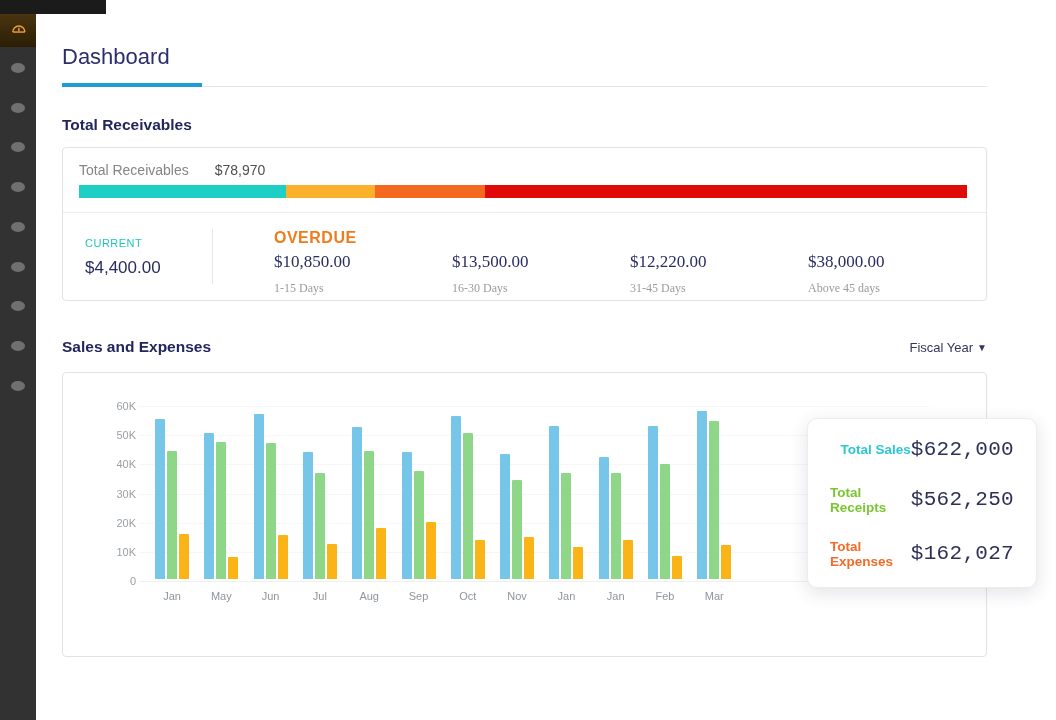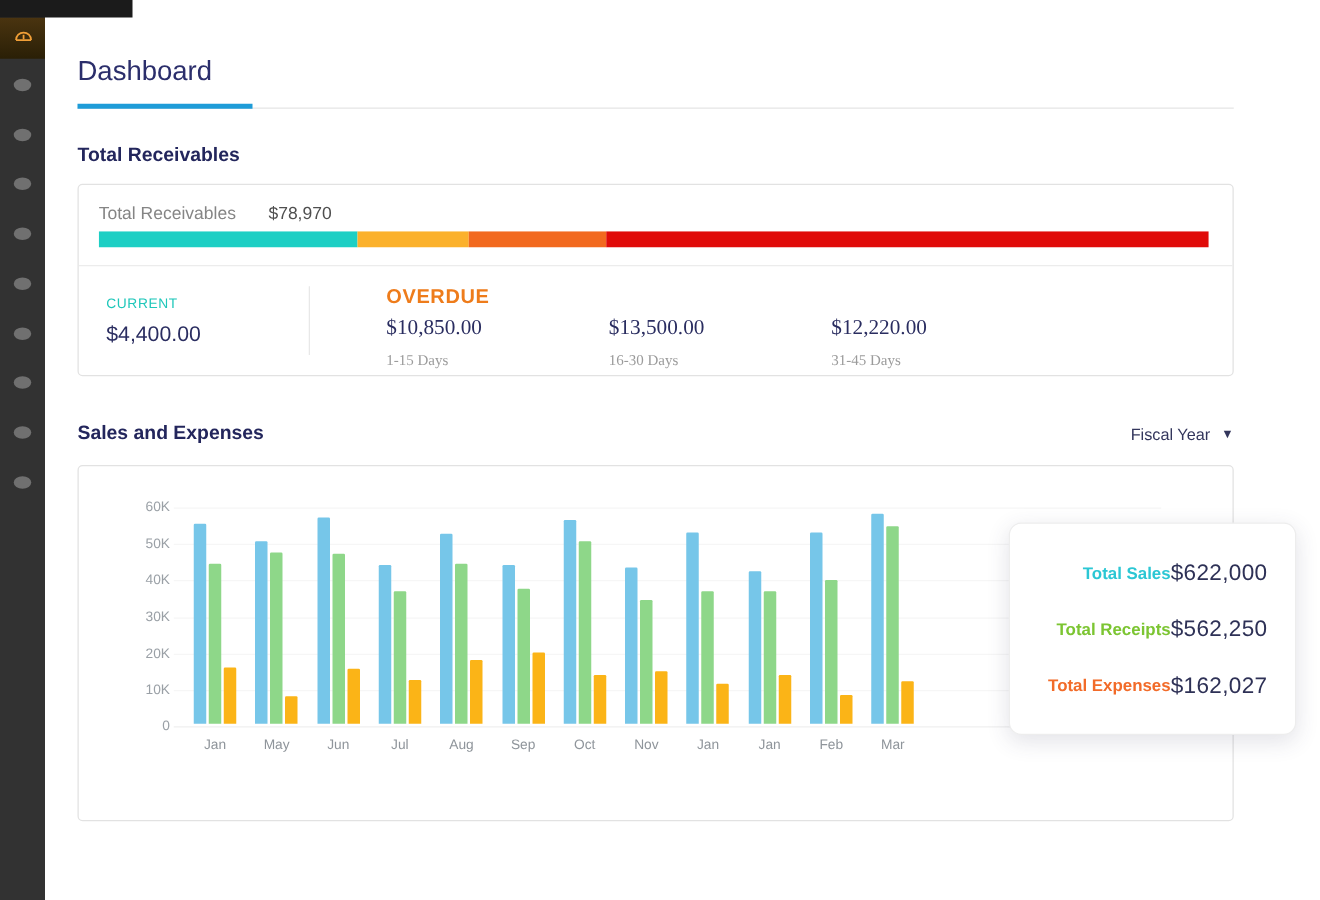--- a/index.html
+++ b/index.html
@@ -43,41 +43,41 @@
                    letter-spacing:.5px; color:#ee7c1b; }
   #aging-cols { display:flex; margin-top:39px; }
   .aging-col { width:178px;font-family:Liberation Serif, serif; }
   .aging-amount { font-size:17px; color:#2a2d60; }
   .aging-period { font-size:12px; color:#9b9b9b; margin-top:9px; }
 
   
   #se-header { left:62px; top:338px; width:925px; display:flex; justify-content:space-between;
                align-items:center; }
   #fiscal-filter { font-size:13px; color:#33365c; cursor:pointer; display:flex;
-                   align-items:center; gap:9px; }
+                   align-items:center; gap:4px; }
   #fiscal-caret { font-size:10px; color:#33365c; }
 
   #chart-card { left:62px; top:372px; width:925px; height:285px; background:#fff;
                 border:1px solid #e2e2e2; border-radius:4px; }
   .ytick { position:absolute; width:40px; text-align:right; font-size:11px; color:#9aa0a6; }
   .gridline { position:absolute; left:76px; width:790px; height:1px; background:#f6f6f6; }
   .gridline.base { background:#efefef; }
   .bar-group { position:absolute; display:flex; align-items:flex-end; gap:2px; }
   .bar { width:10px; border-radius:1px 1px 0 0; }
   .xlabel { position:absolute; width:48px; text-align:center; font-size:11px; color:#8f959b; }
 
   
   #summary-card { left:807px; top:418px; width:230px; height:170px; background:#fff;
                   border:1px solid #ededed; border-radius:10px; z-index:5;
                   box-shadow:0 5px 18px rgba(55,60,90,.14);
                   display:flex; flex-direction:column; justify-content:center;
                   gap:24px; padding:10px 22px; }
   .summary-row { display:flex; justify-content:flex-end; align-items:center; }
   .summary-label { font-size:13.5px; font-weight:bold; }
-  .summary-value { font-size:18px; color:#2e3156; letter-spacing:.3px; }
+  .summary-value { font-size:21px; color:#2e3156; letter-spacing:.3px;font-family:Liberation Mono, monospace; }
 </style>
 </head>
 <body>
 
 <div class="abs" id="sidebar">
   <div class="abs" id="active-nav">
     <span>
       <svg width="17" height="17" viewBox="0 0 24 24" fill="none">
         <path d="M4 17a8.5 8.5 0 0 1 17 0" stroke="#f19f37" stroke-width="2"></path>
         <path d="M4 17h17" stroke="#f19f37" stroke-width="2"></path>
@@ -130,20 +130,24 @@
           <div class="aging-amount">$10,850.00</div>
           <div class="aging-period">1-15 Days</div>
         </div>
         <div class="aging-col">
           <div class="aging-amount">$13,500.00</div>
           <div class="aging-period">16-30 Days</div>
         </div>
         <div class="aging-col">
           <div class="aging-amount">$12,220.00</div>
           <div class="aging-period">31-45 Days</div>
+        </div>
+        <div class="aging-col">
+          <div class="aging-amount">$38,000.00</div>
+          <div class="aging-period">Above 45 days</div>
         </div>
       </div>
     </div>
   </div>
 </div>
 
 <div class="abs" id="se-header">
   <span class="section-title">Sales and Expenses</span>
   <span id="fiscal-filter">
     <span>Fiscal Year</span>

